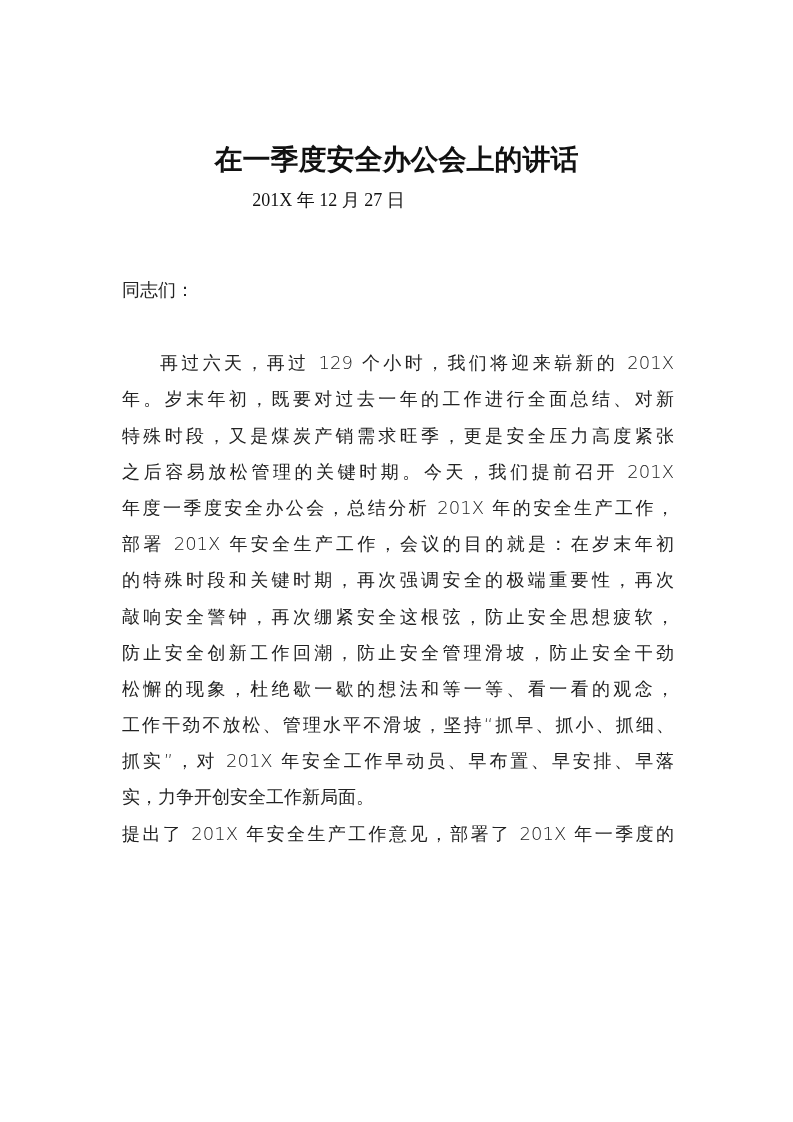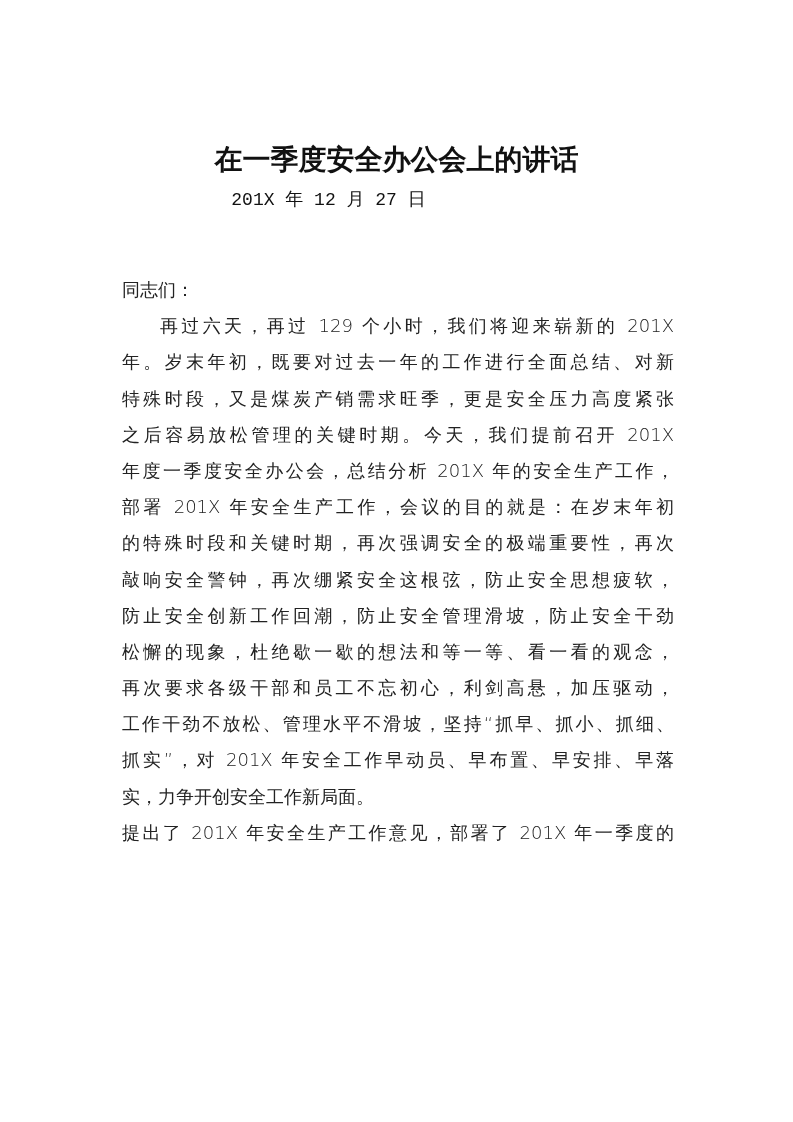--- a/index.html
+++ b/index.html
@@ -3,27 +3,27 @@
   <meta charset="utf-8">
   <style>
     html, body { margin: 0; padding: 0; background: #ffffff; }
     body { width: 793px; height: 1122px; position: relative; overflow: hidden;
            font-family: "DejaVu Serif", "Liberation Serif", serif; color: #111; }
     .page { position: absolute; left: 0; top: 0; width: 793px; height: 1122px; background: #fff; }
     .title { position: absolute; left: 0; width: 793px; top: 140px; text-align: center;
              font-size: 28px; font-weight: bold; line-height: 40px; letter-spacing: 0px;
              font-family: "DejaVu Sans", "Liberation Sans", sans-serif; }
     .date { position: absolute; left: 0; width: 657px; top: 186px; text-align: center;
-            font-size: 18px; line-height: 28px; font-family: Liberation Mono, monospace; }
+            font-size: 18px; line-height: 28px; font-family: Liberation Serif, serif; }
     .body { position: absolute; left: 122px; top: 272px; width: 552px;
             font-size: 18px; line-height: 36.2px; text-align: justify;
             font-family: "DejaVu Sans", "Liberation Sans", sans-serif; font-weight: 300; color: #222; }
     .line { display: block; height: 36.2px; white-space: nowrap; text-align-last: justify; text-align: justify; }
     .line.last { text-align-last: left; }
-    .indent { padding-left: 38px; }
+    .indent { padding-left: 38px; margin-top: 37px; }
     .salutation { display: block; height: 36.2px; }
   </style>
 </head>
 <body>
 
 <div class="page">
   <div class="title">在一季度安全办公会上的讲话</div>
   <div class="date">201X 年 12 月 27 日</div>
 
   <div class="body">
@@ -33,21 +33,20 @@
       <span class="line indent">再过六天，再过 129 个小时，我们将迎来崭新的 201X</span>
       <span class="line">年。岁末年初，既要对过去一年的工作进行全面总结、对新</span>
       <span class="line">特殊时段，又是煤炭产销需求旺季，更是安全压力高度紧张</span>
       <span class="line">之后容易放松管理的关键时期。今天，我们提前召开 201X</span>
       <span class="line">年度一季度安全办公会，总结分析 201X 年的安全生产工作，</span>
       <span class="line">部署 201X 年安全生产工作，会议的目的就是：在岁末年初</span>
       <span class="line">的特殊时段和关键时期，再次强调安全的极端重要性，再次</span>
       <span class="line">敲响安全警钟，再次绷紧安全这根弦，防止安全思想疲软，</span>
       <span class="line">防止安全创新工作回潮，防止安全管理滑坡，防止安全干劲</span>
       <span class="line">松懈的现象，杜绝歇一歇的想法和等一等、看一看的观念，</span>
-      <span class="line">再次要求各级干部和员工不忘初心，利剑高悬，加压驱动，</span>
       <span class="line">工作干劲不放松、管理水平不滑坡，坚持“抓早、抓小、抓细、</span>
       <span class="line">抓实”，对 201X 年安全工作早动员、早布置、早安排、早落</span>
       <span class="line last">实，力争开创安全工作新局面。</span>
     </div>
 
     <div>
       <span class="line">提出了 201X 年安全生产工作意见，部署了 201X 年一季度的</span>
     </div>
   </div>
 </div>

